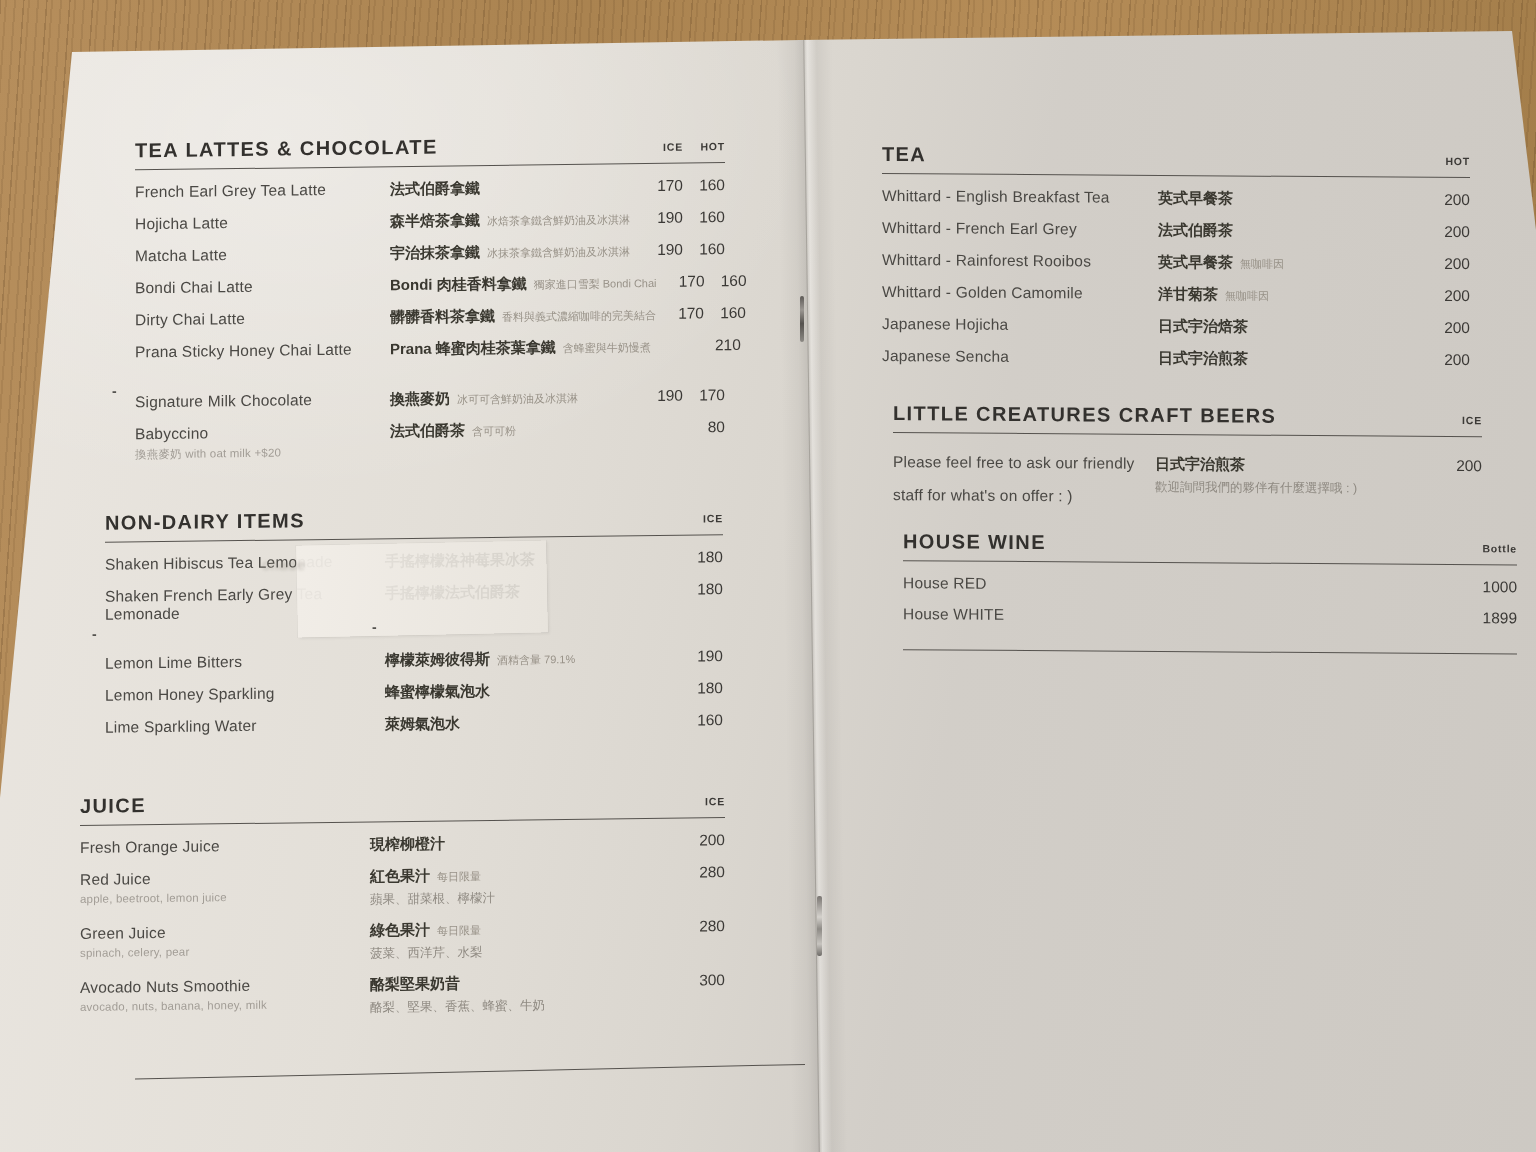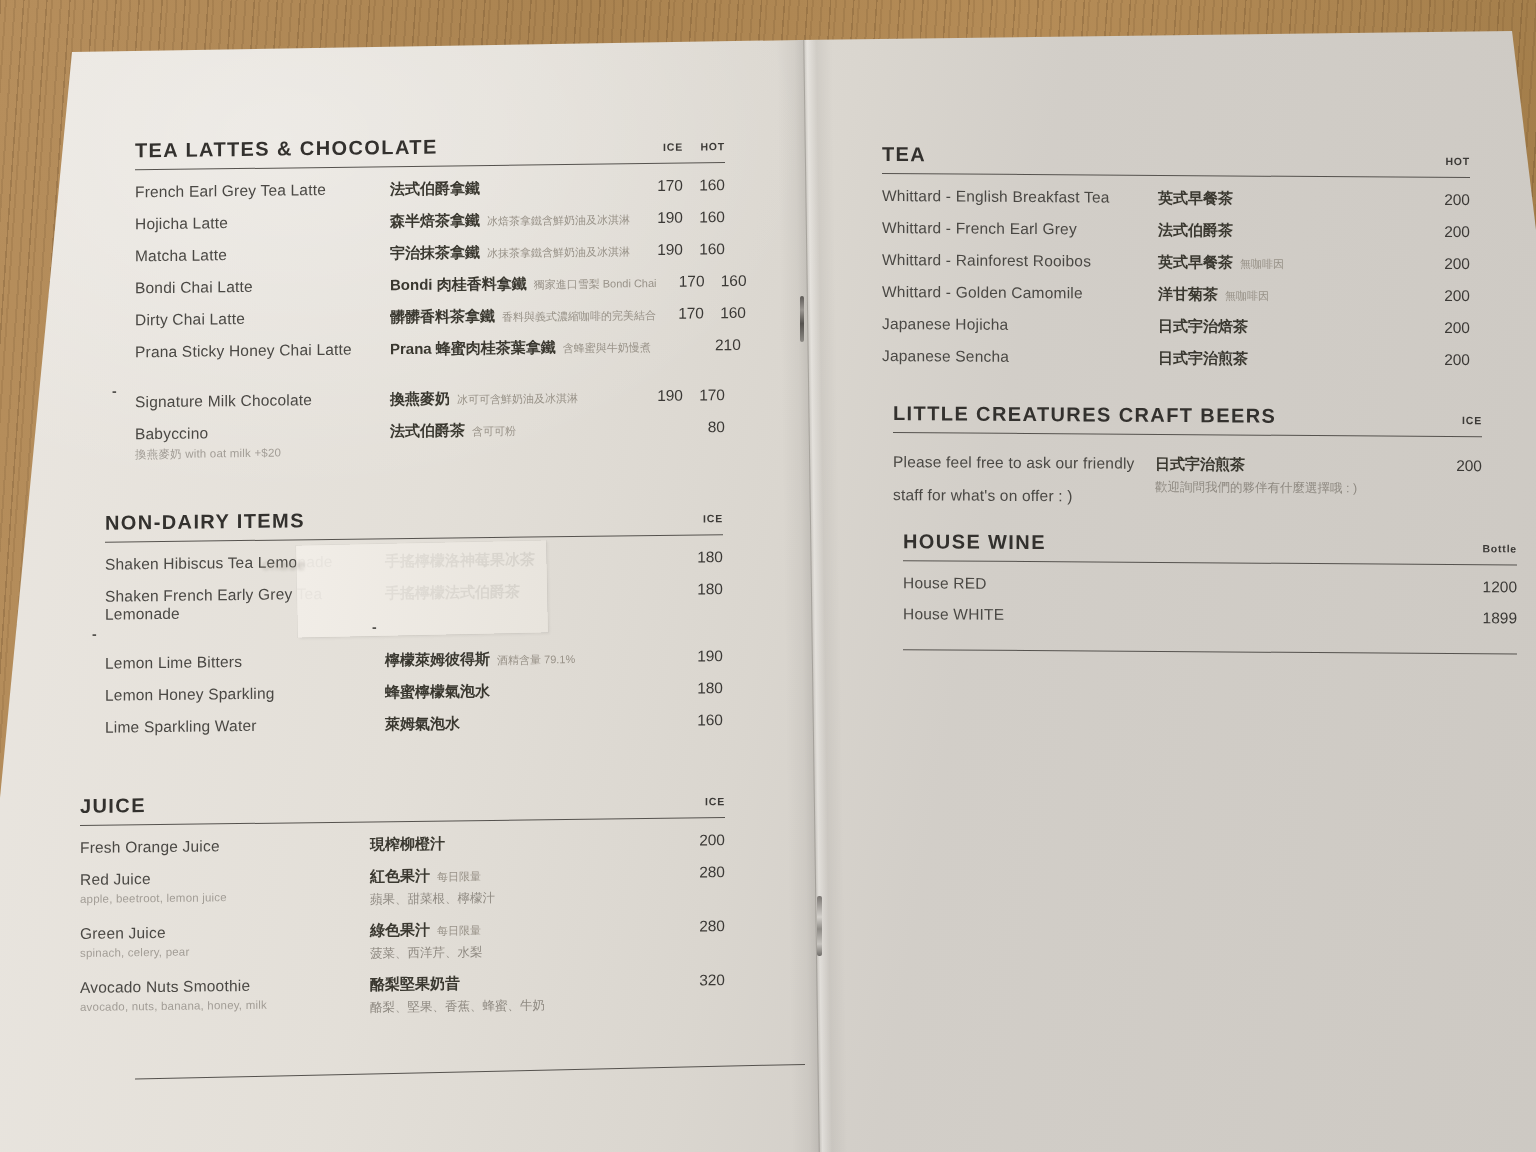--- a/index.html
+++ b/index.html
@@ -276,21 +276,21 @@
         </div>
         <div class="row" style="grid-template-columns: 290px 1fr 52px;">
           <div class="c-en">
             <div class="en">Avocado Nuts Smoothie</div>
             <div class="en-note">avocado, nuts, banana, honey, milk</div>
           </div>
           <div class="c-zh">
             <div class="zh-line"><span class="zh">酪梨堅果奶昔</span></div>
             <div class="zh-sub">酪梨、堅果、香蕉、蜂蜜、牛奶</div>
           </div>
-          <div class="price">320</div>
+          <div class="price">300</div>
         </div>
       </div>
     <div class="bottom-rule"></div>
   </div>
 
   <div id="right-page" class="page">
     <div id="sec-tea" class="sec">
         <div class="sec-head" style="grid-template-columns: 276px 1fr 52px;">
           <div class="sec-title">TEA</div>
           <div class="col-label" style="grid-column: 3;">HOT</div>
@@ -371,21 +371,21 @@
           <div class="sec-title">HOUSE WINE</div>
           <div class="col-label" style="grid-column: 3;">Bottle</div>
         </div>
         <div class="row" style="grid-template-columns: 276px 1fr 52px;">
           <div class="c-en">
             <div class="en">House RED</div>
           </div>
           <div class="c-zh">
             <div class="zh-line"></div>
           </div>
-          <div class="price">1200</div>
+          <div class="price">1000</div>
         </div>
         <div class="row" style="grid-template-columns: 276px 1fr 52px;">
           <div class="c-en">
             <div class="en">House WHITE</div>
           </div>
           <div class="c-zh">
             <div class="zh-line"></div>
           </div>
           <div class="price">1899</div>
         </div>

